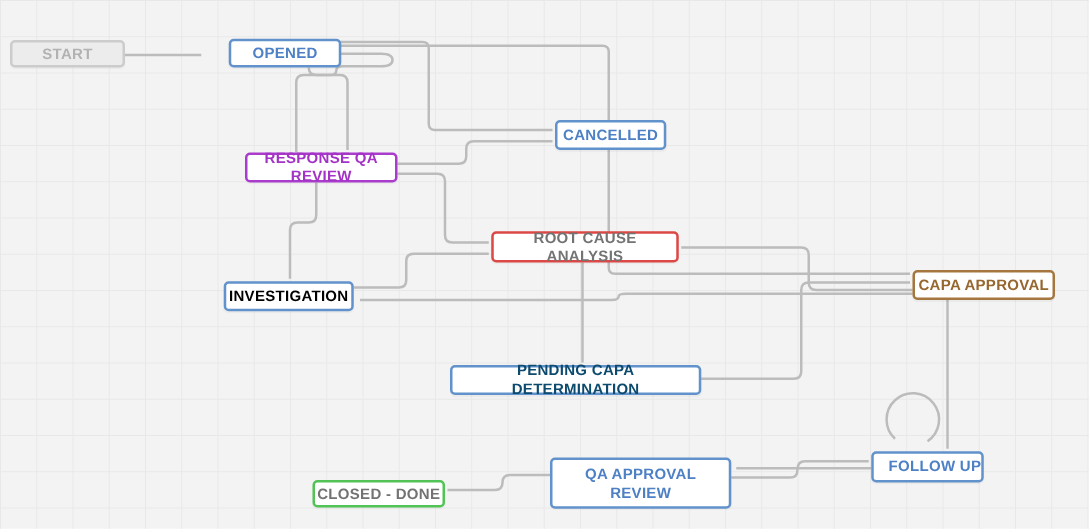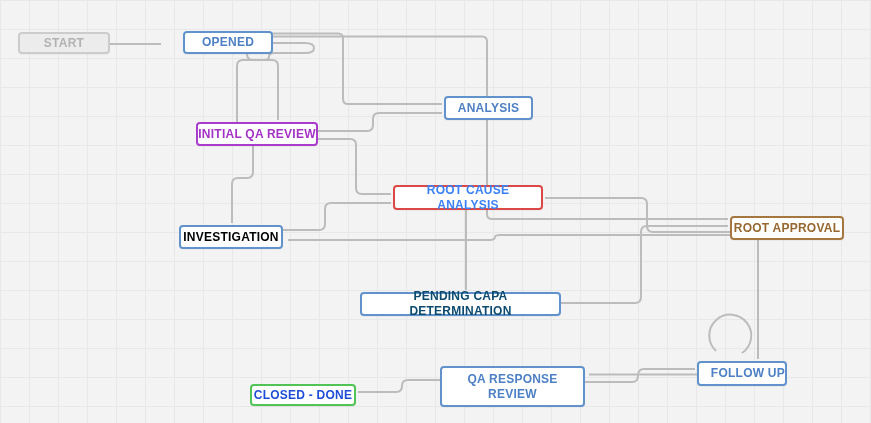--- a/index.html
+++ b/index.html
@@ -55,46 +55,46 @@
         <path d="M 466 210 V 290" stroke="#bcbcbc" marker-end="url(#arrowhead)"></path>
         <path d="M 561 303 H 635 Q 641 303 641 297 V 232 Q 641 226 647 226 H 728" stroke="#bcbcbc" marker-end="url(#arrowhead)"></path>
         <path d="M 758 240 V 359" stroke="#bcbcbc" marker-end="url(#arrowhead)"></path>
         <path d="M 742 353 A 21 21 0 1 0 716 351" stroke="#bcbcbc" marker-end="url(#arrowhead)"></path>
         <path d="M 585 382 H 632 Q 638 382 638 375.5 Q 638 369 644 369 H 695" stroke="#bcbcbc" marker-end="url(#arrowhead)"></path>
         <path d="M 697 374.5 H 589" stroke="#bcbcbc" marker-end="url(#arrowhead)"></path>
         <path d="M 440 380 H 408 Q 402 380 402 386 Q 402 392 396 392 H 358" stroke="#bcbcbc" marker-end="url(#arrowhead)"></path>
       </g>
   </svg>
 
-<div class="node" style="left: 8px; top: 32px; width: 92px; height: 22px; background: rgb(236, 236, 236); border-color: rgb(204, 204, 204); color: rgb(179, 178, 178); margin-left: 10px;">
+<div class="node" style="left: 8px; top: 32px; width: 92px; height: 22px; background: rgb(236, 236, 236); border-color: rgb(204, 204, 204); color: rgb(179, 178, 178);">
       <span>START</span>
     </div>
     <div class="node" style="left: 167px; top: 31px; width: 90px; height: 23px; background: rgb(255, 255, 255); border-color: rgb(97, 146, 204); color: rgb(77, 128, 196); margin-left: 16px;">
       <span>OPENED</span>
     </div>
     <div class="node" style="left: 444px; top: 96px; width: 89px; height: 24px; background: rgb(255, 255, 255); border-color: rgb(97, 146, 204); color: rgb(77, 128, 196);">
-      <span>ANALYSIS</span>
+      <span>CANCELLED</span>
     </div>
     <div class="node" style="left: 196px; top: 122px; width: 122px; height: 24px; background: rgb(255, 255, 255); border-color: rgb(169, 60, 203); color: rgb(164, 50, 198);">
-      <span>INITIAL QA REVIEW</span>
+      <span>RESPONSE QA REVIEW</span>
     </div>
-    <div class="node" style="left: 393px; top: 185px; width: 150px; height: 25px; background: rgb(255, 255, 255); border-color: rgb(220, 72, 69); color: #3b82f6;">
+    <div class="node" style="left: 393px; top: 185px; width: 150px; height: 25px; background: rgb(255, 255, 255); border-color: rgb(220, 72, 69); color: #737373;">
       <span>ROOT CAUSE ANALYSIS</span>
     </div>
     <div class="node" style="left: 179px; top: 225px; width: 104px; height: 24px; background: rgb(255, 255, 255); border-color: rgb(97, 146, 204); color: #000000;">
       <span>INVESTIGATION</span>
     </div>
     <div class="node" style="left: 730px; top: 216px; width: 114px; height: 24px; background: rgb(255, 255, 255); border-color: rgb(165, 119, 63); color: rgb(150, 103, 46);">
-      <span>ROOT APPROVAL</span>
+      <span>CAPA APPROVAL</span>
     </div>
     <div class="node" style="left: 360px; top: 292px; width: 201px; height: 24px; background: rgb(255, 255, 255); border-color: rgb(97, 146, 204); color: #0c4a6e;">
       <span>PENDING CAPA DETERMINATION</span>
     </div>
     <div class="node" style="left: 697px; top: 361px; width: 90px; height: 25px; background: rgb(255, 255, 255); border-color: rgb(97, 146, 204); color: rgb(77, 128, 196); justify-content: flex-end;">
       <span>FOLLOW UP</span>
     </div>
     <div class="node" style="left: 440px; top: 366px; width: 145px; height: 41px; background: rgb(255, 255, 255); border-color: rgb(97, 146, 204); color: rgb(77, 128, 196); padding: 0px 18px;">
-      <span>QA RESPONSE REVIEW</span>
+      <span>QA APPROVAL REVIEW</span>
     </div>
-    <div class="node" style="left: 250px; top: 384px; width: 106px; height: 22px; background: rgb(255, 255, 255); border-color: rgb(82, 196, 87); color: #1d4ed8;">
+    <div class="node" style="left: 250px; top: 384px; width: 106px; height: 22px; background: rgb(255, 255, 255); border-color: rgb(82, 196, 87); color: #737373;">
       <span>CLOSED - DONE</span>
     </div>
   </div>
 
 </body></html>

